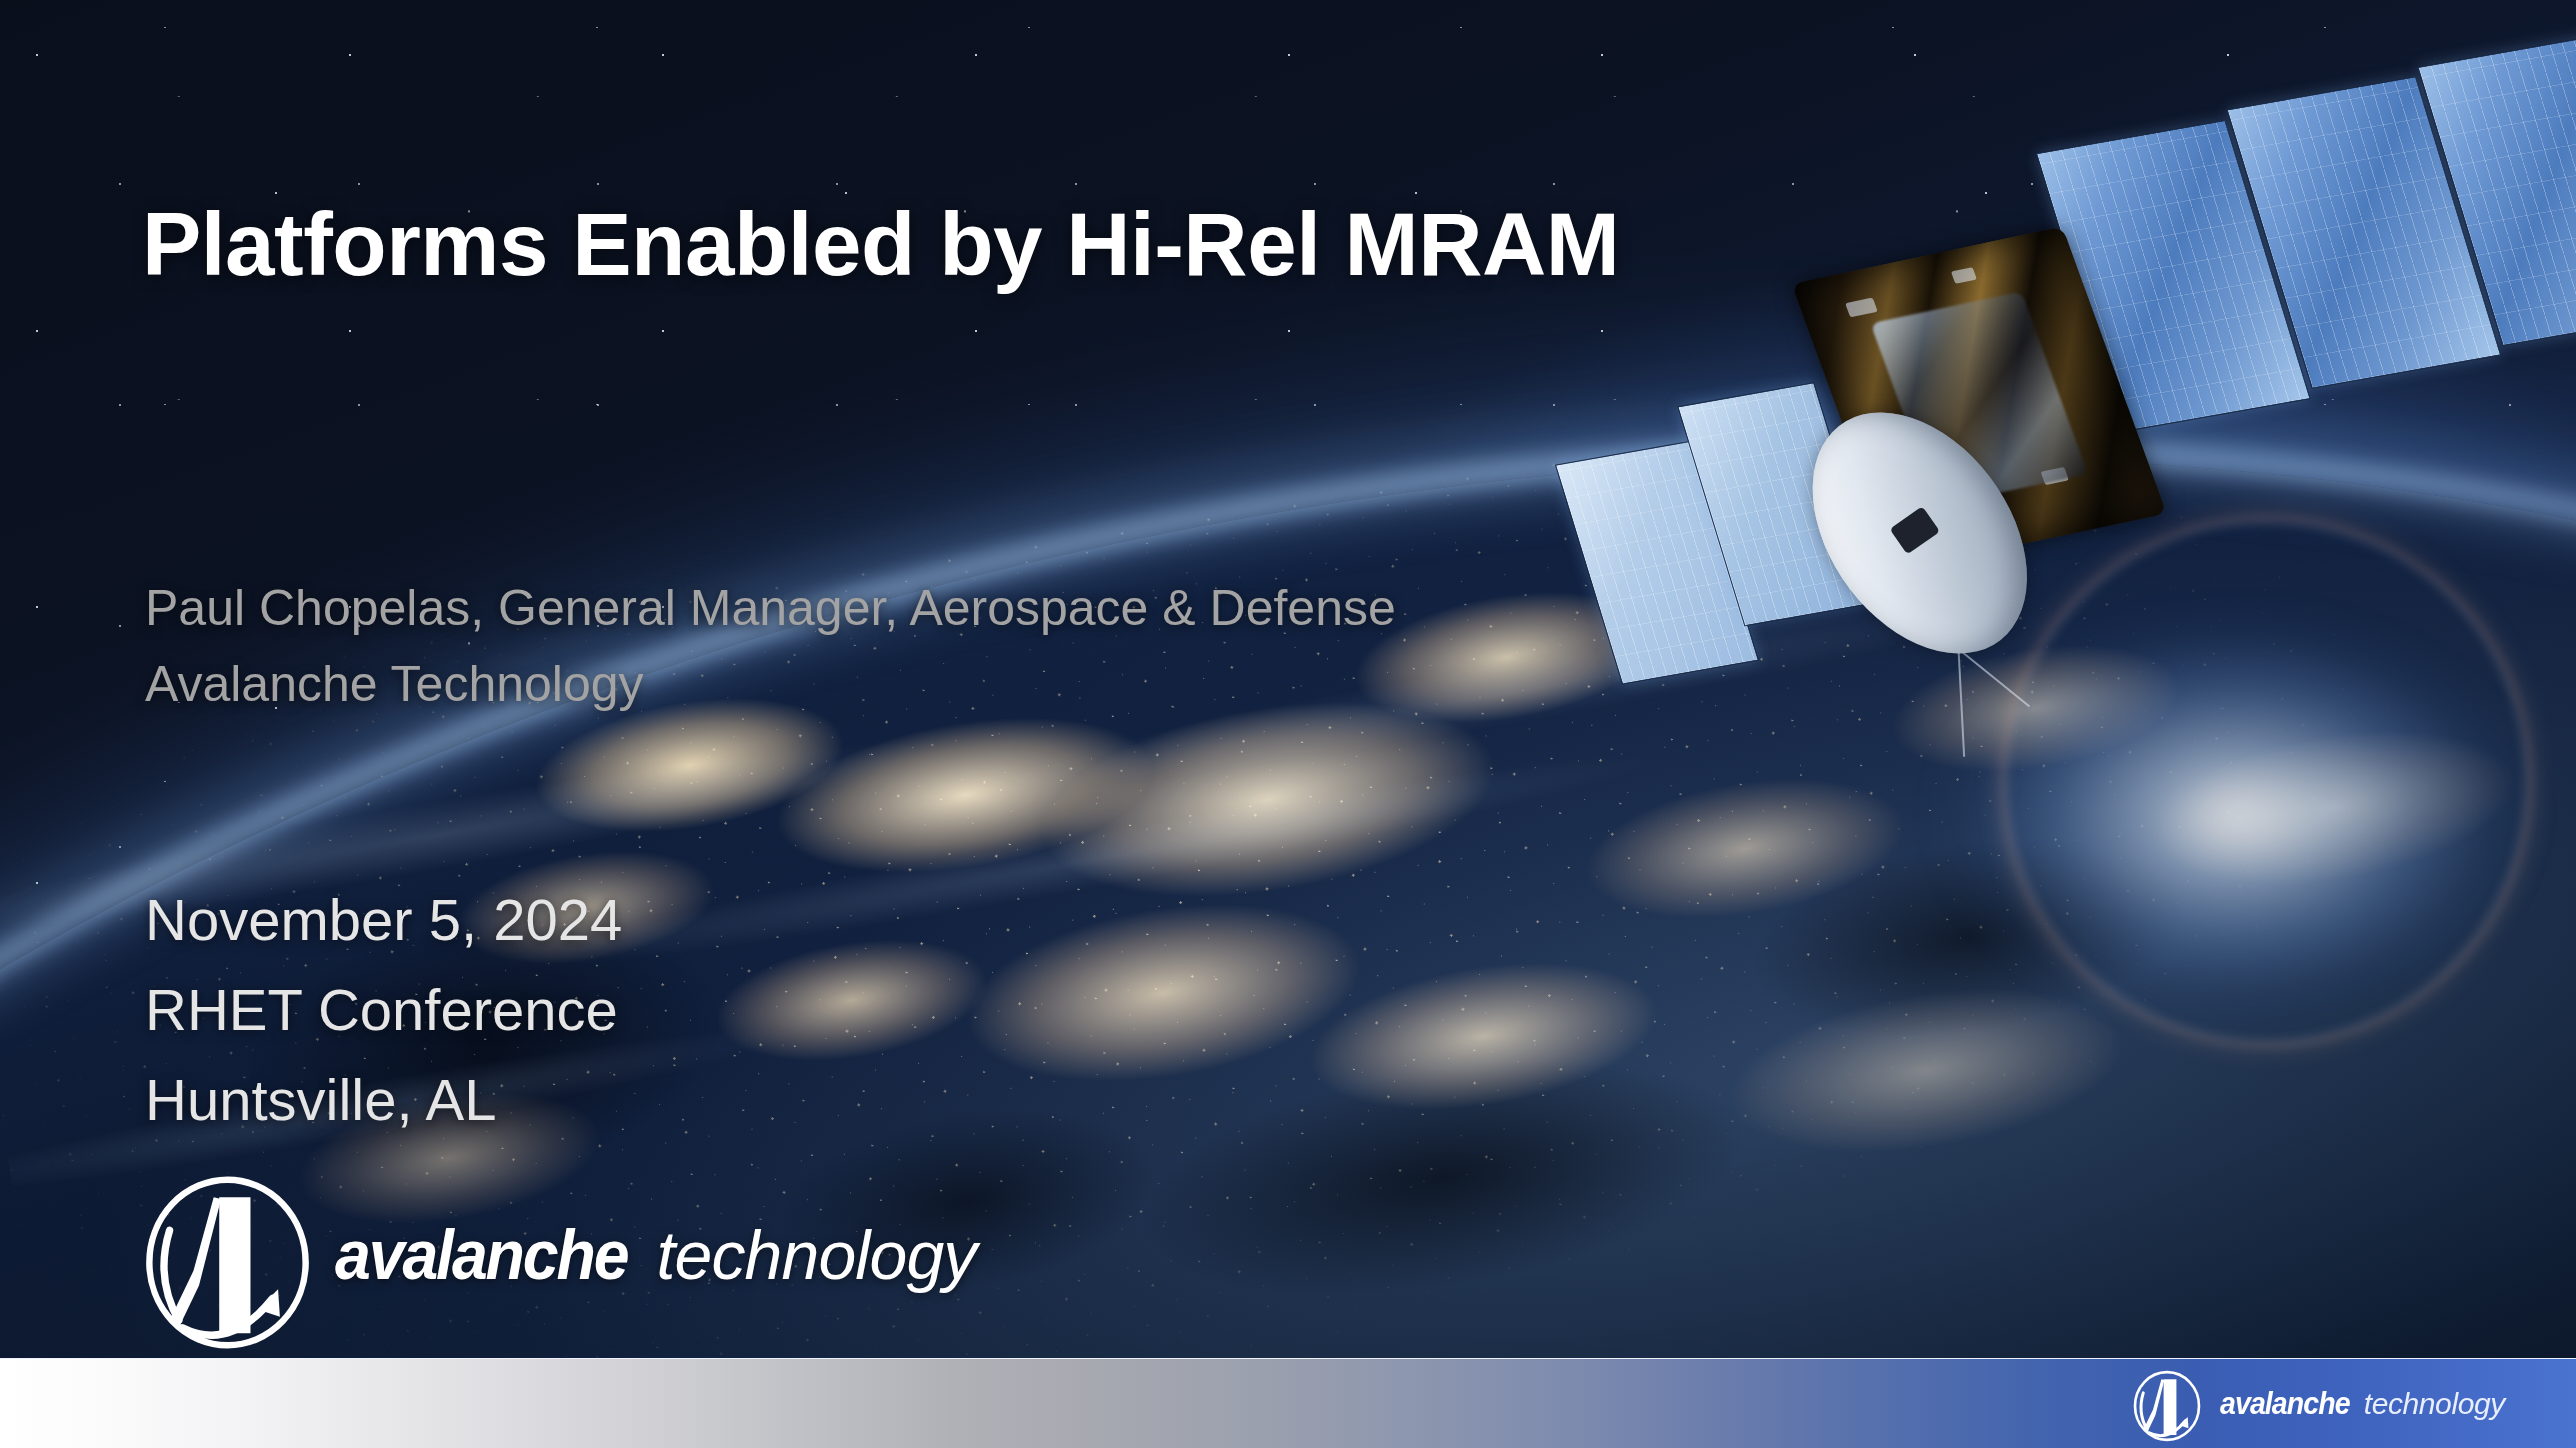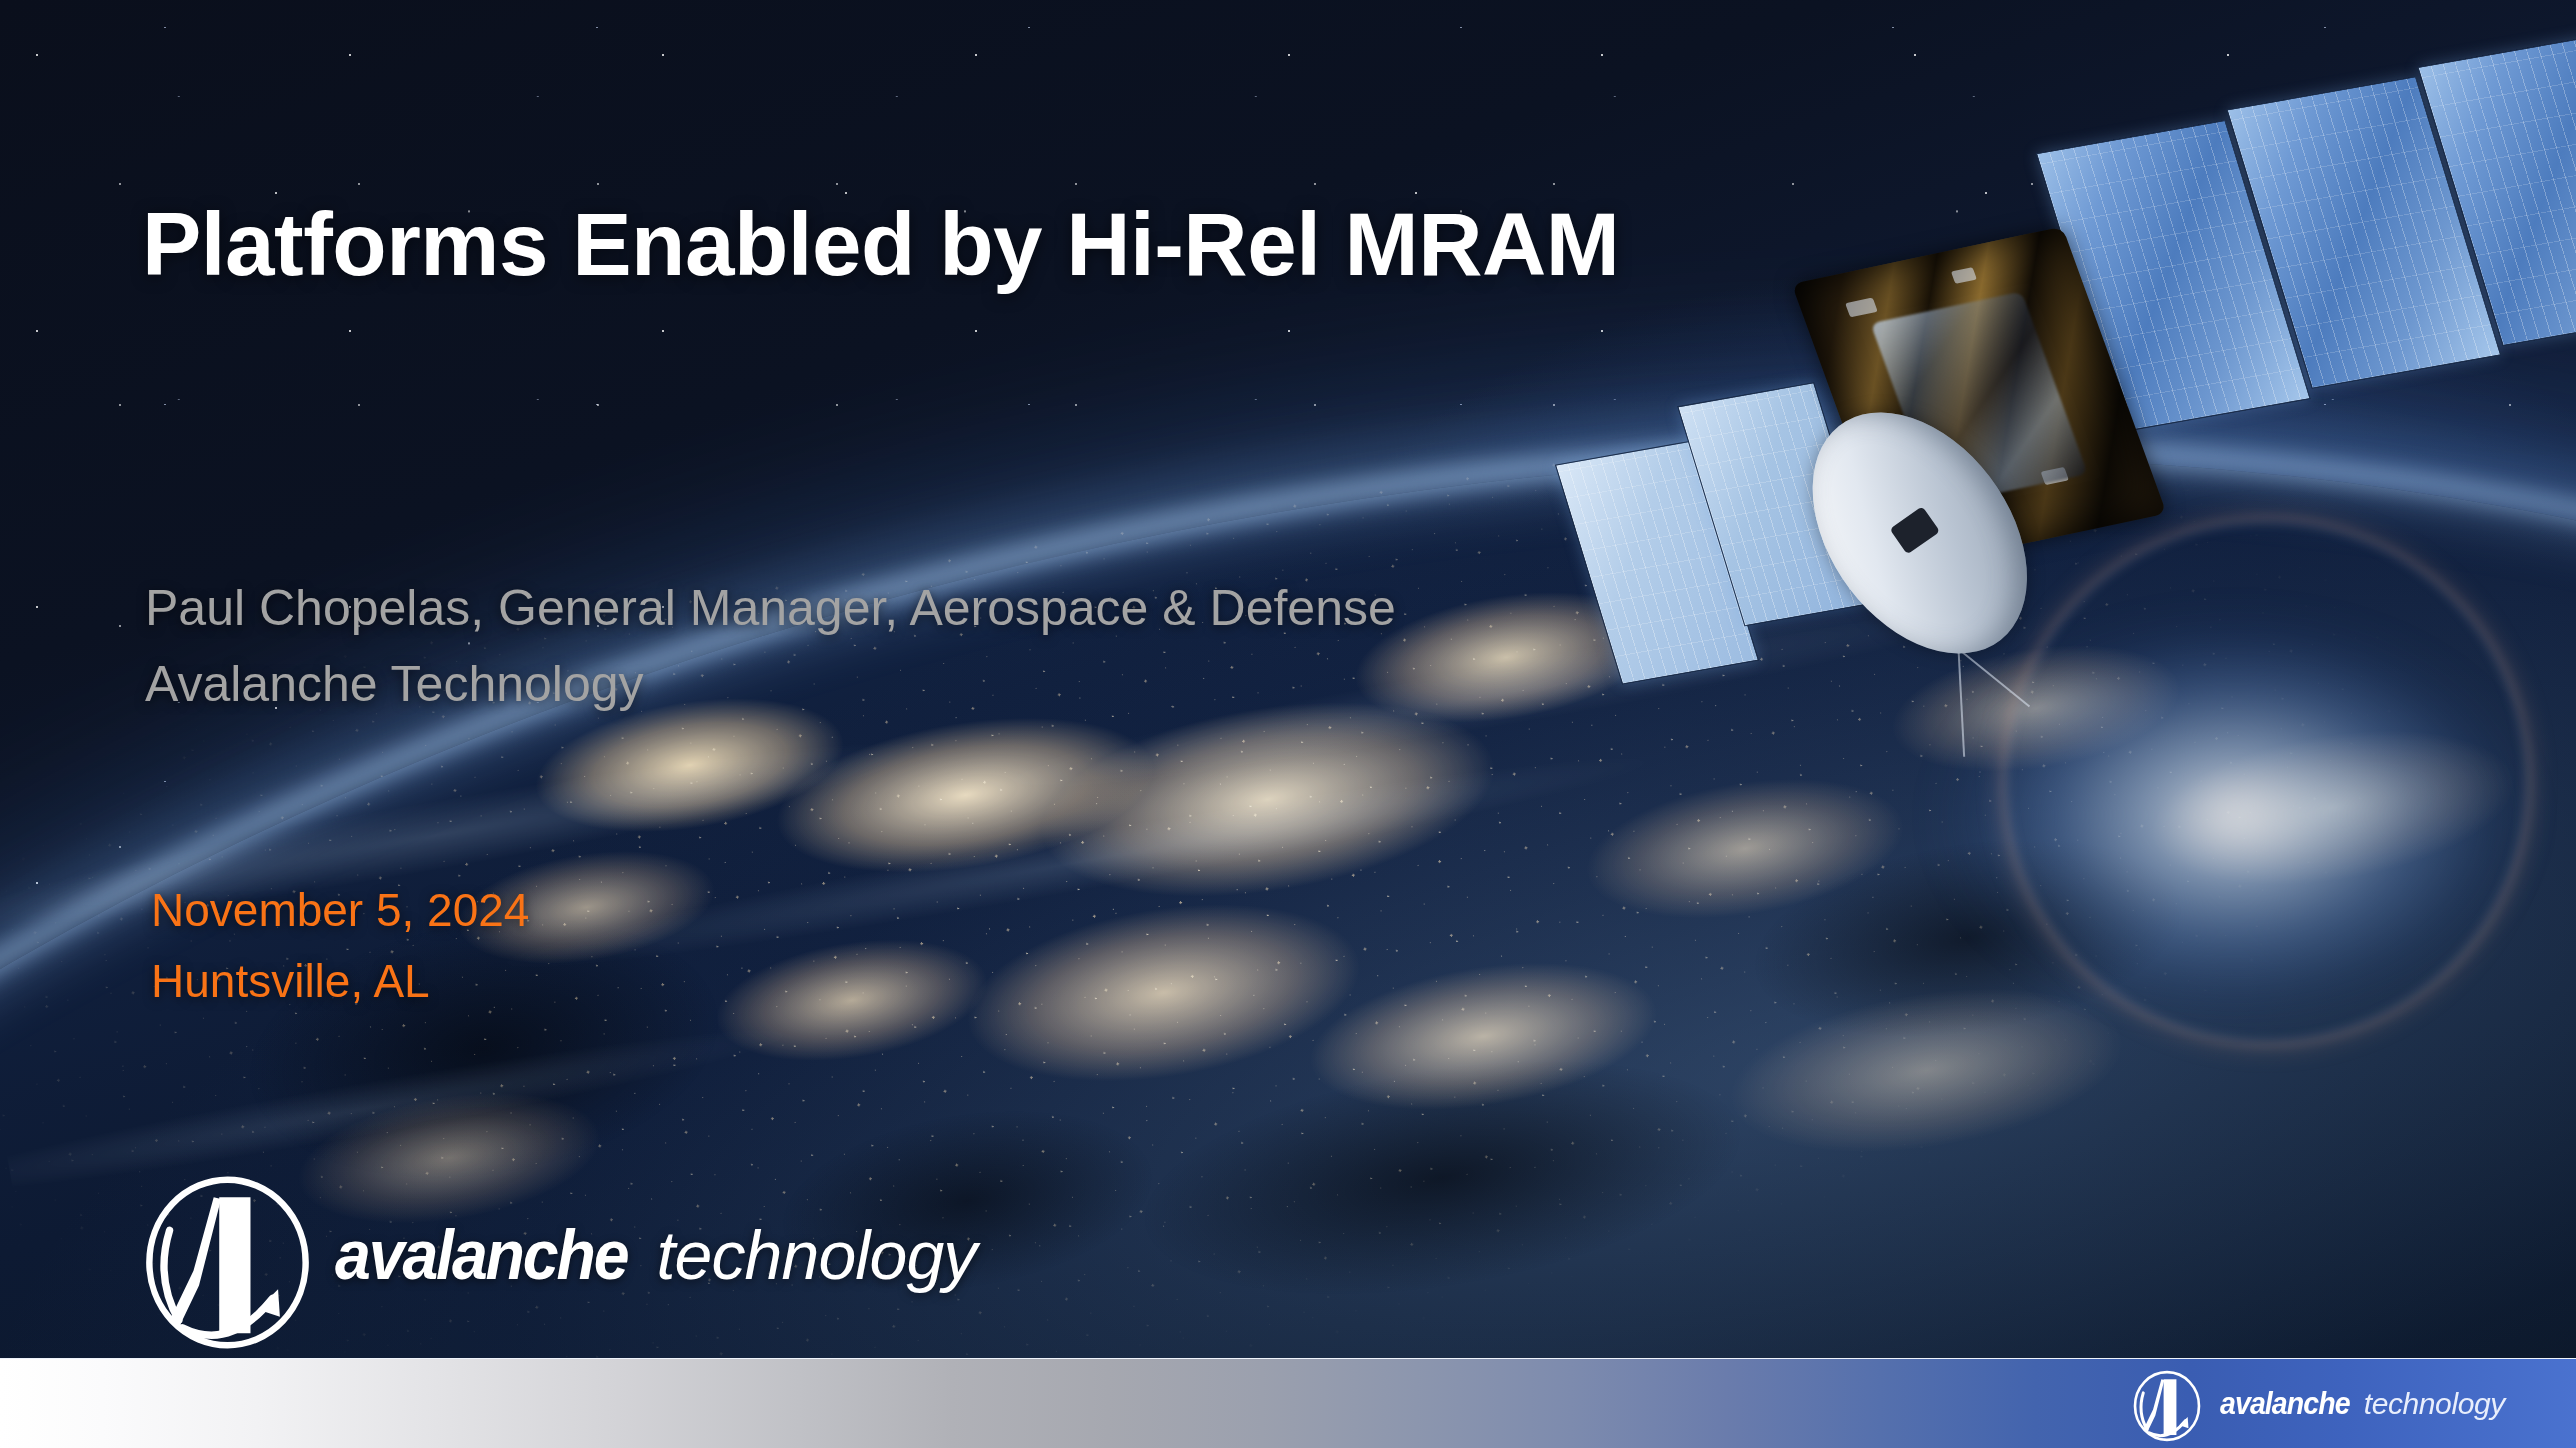--- a/index.html
+++ b/index.html
@@ -271,22 +271,22 @@
     text-shadow:0 1.8px 14.7px rgba(0,0,0,.55);
     white-space:nowrap;
   }
   .subtitle {
     position:absolute; left:145px; top:570px;
     font-size:50px; color:#a3a3a3; line-height:1.52;
     text-shadow:0 1.8px 11px rgba(0,0,0,.6);
     white-space:nowrap;
   }
   .eventblock {
-    position:absolute; left:151px; top:875px;
-    font-size:46px; color:#f97316; line-height:1.55;
+    position:absolute; left:145px; top:875px;
+    font-size:58px; color:#e5e5e5; line-height:1.55;
     text-shadow:0 1.8px 11px rgba(0,0,0,.6);
     white-space:nowrap;
   }
 
   
   .logo-main { position:absolute; left:142px; top:1175px; width:772px; height:175px; }
   .logo-main .mark { position:absolute; left:0; top:0; width:171px; height:175px; }
   .logo-main .word {
     position:absolute; left:193px; top:40px;
     font-size:0; white-space:nowrap;
@@ -369,20 +369,21 @@
 
   <div class="title">Platforms Enabled by Hi-Rel MRAM</div>
 
   <div class="subtitle">
     <div>Paul Chopelas, General Manager, Aerospace &amp; Defense</div>
     <div>Avalanche Technology</div>
   </div>
 
   <div class="eventblock">
     <div>November 5, 2024</div>
+    <div>RHET Conference</div>
     <div>Huntsville, AL</div>
   </div>
 
   <div class="logo-main">
     <span class="mark">
       <svg viewBox="0 0 186 190" width="171" height="175" aria-hidden="true">
         <ellipse cx="93" cy="95" rx="85" ry="90" fill="none" stroke="#ffffff" stroke-width="7"></ellipse>
         <path d="M84 24 L118 24 L118 172 L84 172 Z" fill="#ffffff"></path>
         <path d="M86 26 L62 120 L40 166 L30 158 L56 104 L78 24 Z" fill="#ffffff"></path>
         <path d="M30 60 Q14 112 40 158" fill="none" stroke="#ffffff" stroke-width="8" stroke-linecap="round"></path>

